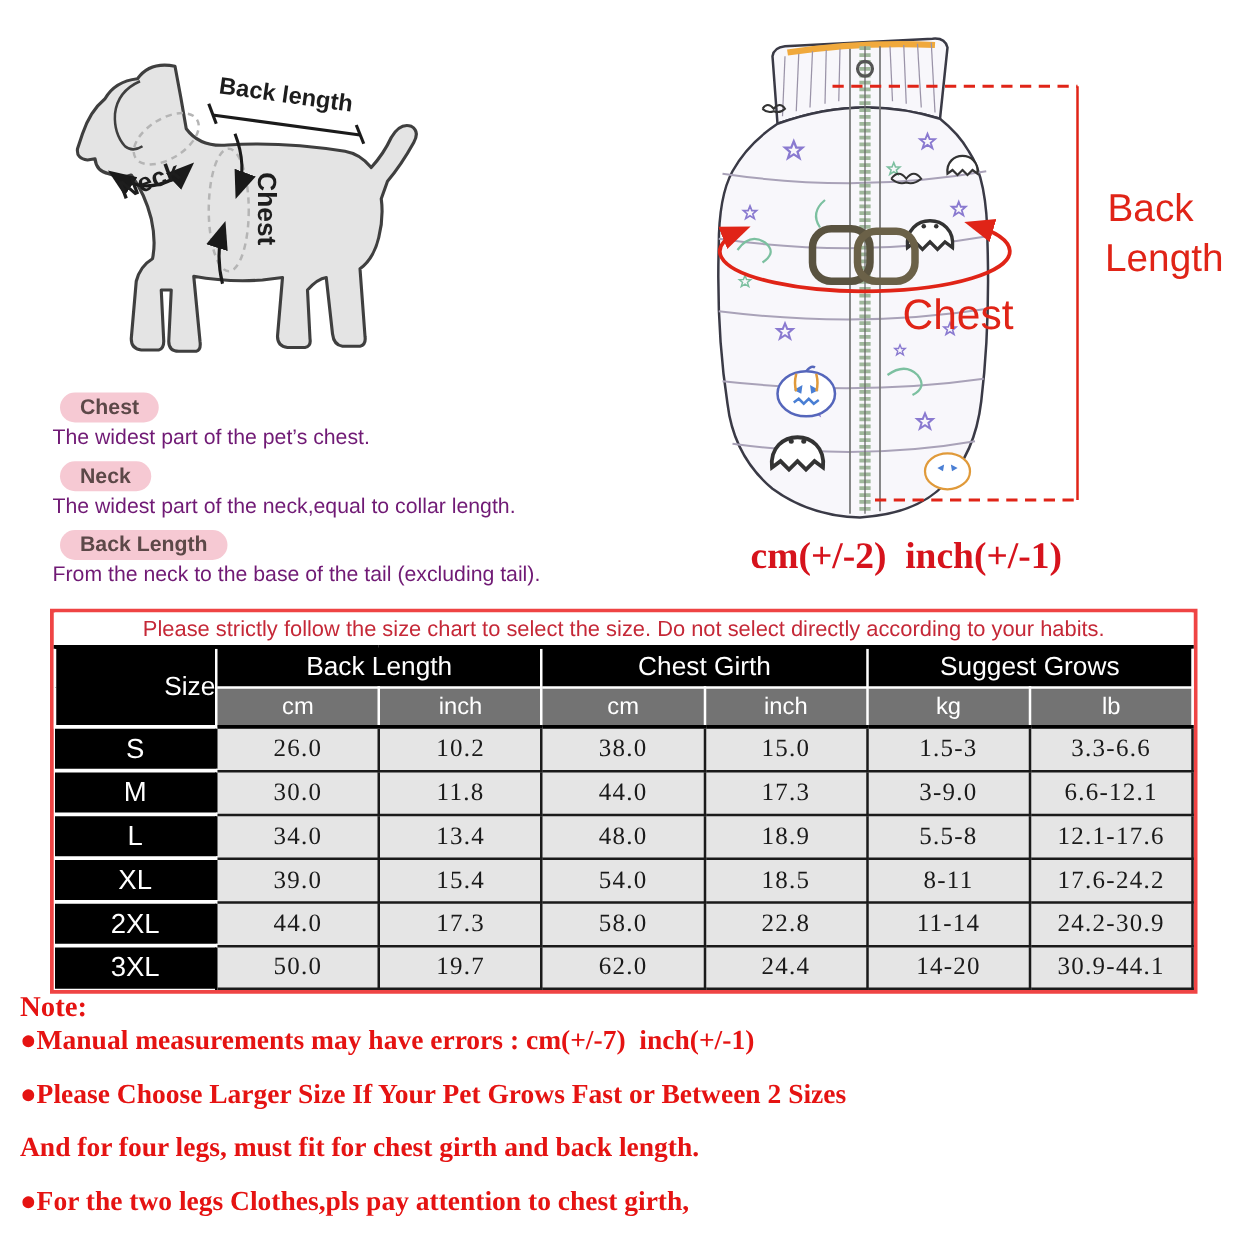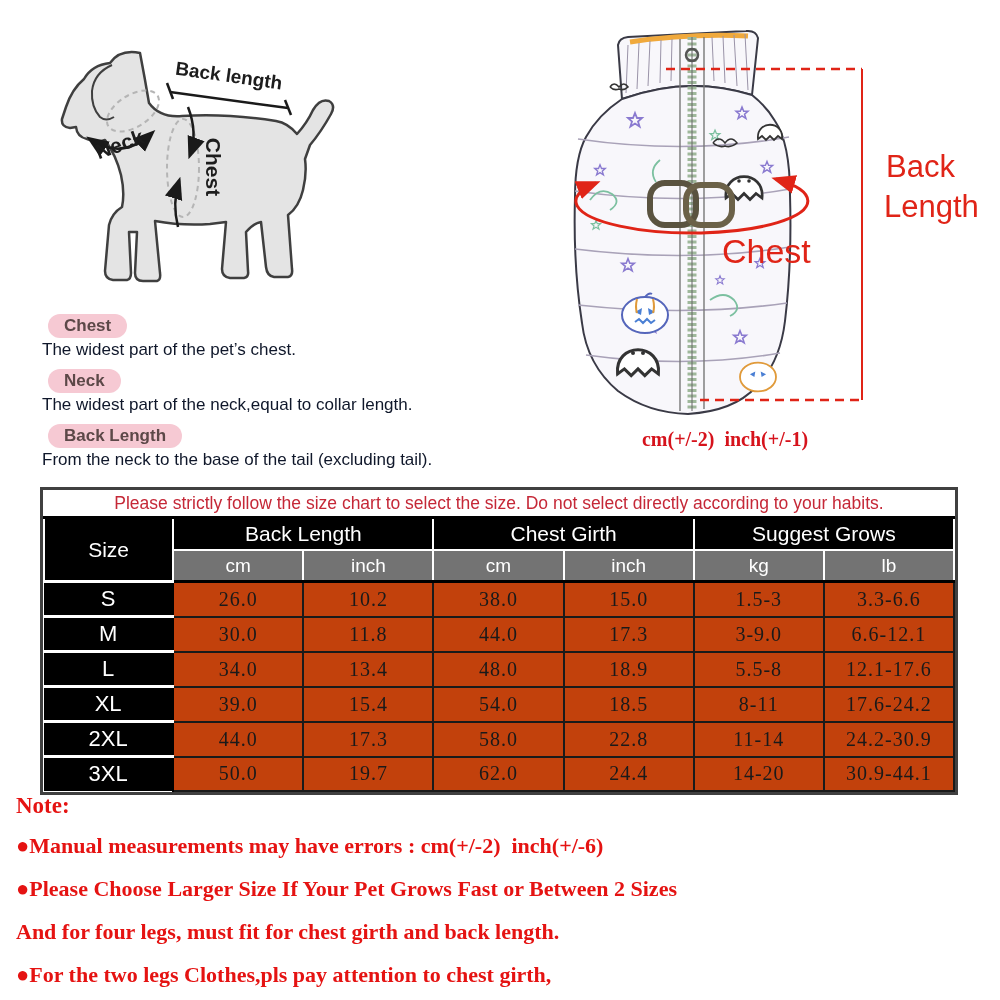--- a/index.html
+++ b/index.html
@@ -7,51 +7,51 @@
         font-family:"Liberation Sans",sans-serif;}
 
   
   .dog-figure{position:absolute;left:30px;top:35px;width:340px;height:272px;}
 
   
   .definitions{position:absolute;left:42px;top:314px;width:450px;}
   .def-item{margin-bottom:9px;}
   .def-pill{display:inline-block;background:#f6c9d3;color:#5c4848;font-weight:bold;
             font-size:17px;padding:2px 16px;border-radius:12px;margin-left:6px;}
-  .def-text{color:#0f172a;font-size:17px;margin-top:2px;}
+  .def-text{color:#701a75;font-size:17px;margin-top:2px;}
 
   
   .vest-figure{position:absolute;left:530px;top:25px;width:470px;height:420px;}
   .tolerance{position:absolute;left:540px;top:428px;width:370px;text-align:center;
-             font-family:"Liberation Serif",serif;font-weight:bold;font-size:20px;
+             font-family:"Liberation Serif",serif;font-weight:bold;font-size:30px;
              color:#d6131c;white-space:pre-wrap;}
 
   
-  .table-wrap{position:absolute;left:40px;top:487px;width:918px;border:3px solid #404040;
+  .table-wrap{position:absolute;left:40px;top:487px;width:918px;border:3px solid #ef4444;
               box-sizing:border-box;}
   table.size-chart{width:100%;border-collapse:collapse;table-layout:fixed;}
   .size-chart td,.size-chart th{text-align:center;vertical-align:middle;padding:0;}
   td.banner{background:#fff;color:#c52837;font-size:17.5px;height:26px;
             border-bottom:3px solid #000;font-family:"Liberation Sans",sans-serif;}
   th.hgroup{background:#000;color:#fff;font-size:21px;font-weight:normal;height:30px;
             border:2px solid #fff;}
   th.hsize{background:#000;color:#fff;font-size:21px;font-weight:normal;
-           border:2px solid #fff;border-bottom:3px solid #fff;}
+           border:2px solid #fff;border-bottom:3px solid #fff;text-align:right;}
   th.hsub{background:#737373;color:#fff;font-size:19px;font-weight:normal;height:29px;
           border:2px solid #fff;border-bottom:3px solid #000;}
   td.csize{background:#000;color:#fff;font-size:22px;height:32px;
            border-bottom:3px solid #fff;border-right:2px solid #000;}
   tr:last-child td.csize{border-bottom:none;}
-  td.cval{background:#c2410c;color:#1a1a1a;font-family:"Liberation Serif",serif;
+  td.cval{background:#e5e5e5;color:#1a1a1a;font-family:"Liberation Serif",serif;
           font-size:20px;letter-spacing:1px;border:2px solid #1a1a1a;height:32px;}
 
   
   .notes{position:absolute;left:16px;top:793px;width:960px;color:#e51312;
          font-family:"Liberation Serif",serif;font-weight:bold;}
-  .note-title{font-size:23px;margin-bottom:14px;}
+  .note-title{font-size:23px;}
   .note-line{font-size:22px;margin-bottom:17px;white-space:pre-wrap;}
 </style>
 </head>
 <body>
 
 <div id="page">
 
   <div class="dog-figure">
     <svg width="340" height="272" viewBox="0 0 340 272">
       <defs>
@@ -297,19 +297,19 @@
         <td class="cval">24.4</td>
         <td class="cval">14-20</td>
         <td class="cval">30.9-44.1</td>
       </tr>
     </tbody>
       </table>
   </div>
 
   <div class="notes">
     <div class="note-title">Note:</div>
-    <div class="note-line">●Manual measurements may have errors : cm(+/-2)  inch(+/-6)</div>
+    <div class="note-line">●Manual measurements may have errors : cm(+/-7)  inch(+/-1)</div>
     <div class="note-line">●Please Choose Larger Size If Your Pet Grows Fast or Between 2 Sizes</div>
     <div class="note-line">And for four legs, must fit for chest girth and back length.</div>
     <div class="note-line">●For the two legs Clothes,pls pay attention to chest girth,</div>
   </div>
 
 </div>
 
 </body></html>

